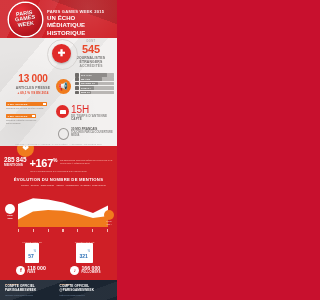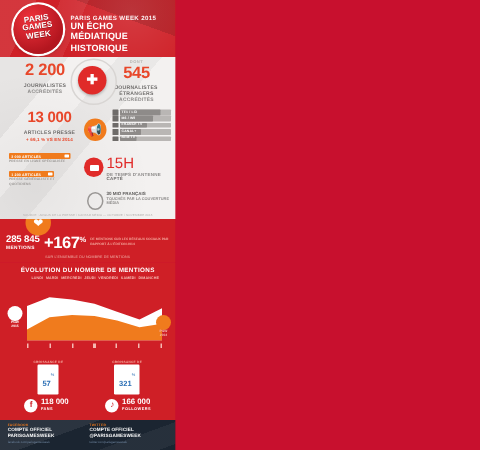--- a/index.html
+++ b/index.html
@@ -162,27 +162,20 @@
       <div class="hdr-sup">PARIS GAMES WEEK 2015</div>
       <div class="hdr-main">UN ÉCHO MÉDIATIQUE</div>
       <div class="hdr-main">HISTORIQUE</div>
     </div>
   </div>
 
   <div class="band">
     <div class="band-inner">
 
       <div class="rowA">
-        <div class="statL">
-          <div class="big">2 200</div>
-          <div class="cap">
-            <b>JOURNALISTES</b>
-            <span>ACCRÉDITÉS</span>
-          </div>
-        </div>
         <div class="ring"></div>
         <div class="badge-circ">
           <span class="glyph">✚</span>
         </div>
         <div class="statR">
           <div class="dont">DONT</div>
           <div class="big">545</div>
           <div class="cap">
             <b>JOURNALISTES</b>
             <b>ÉTRANGERS</b>

